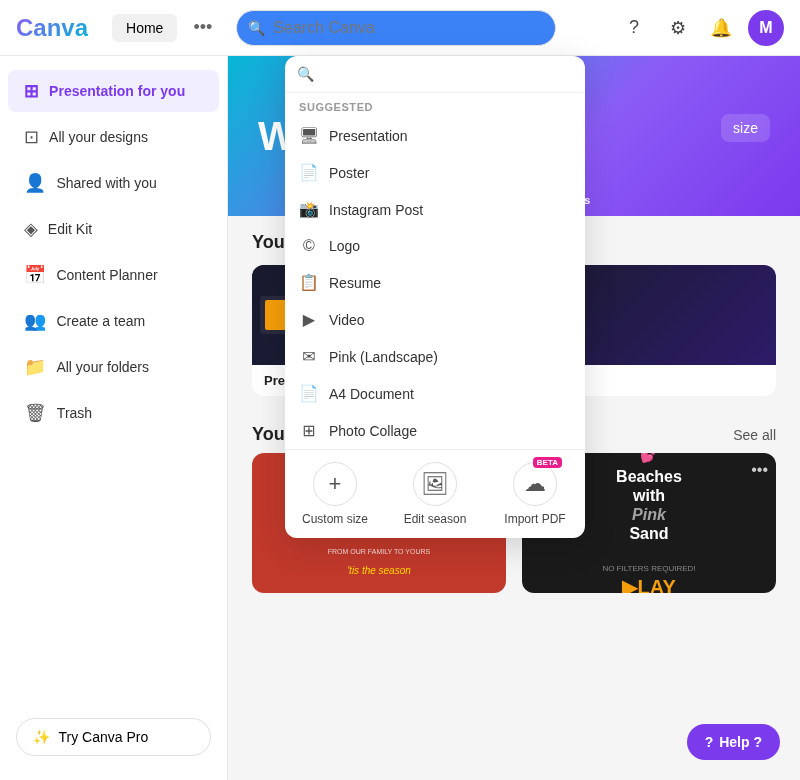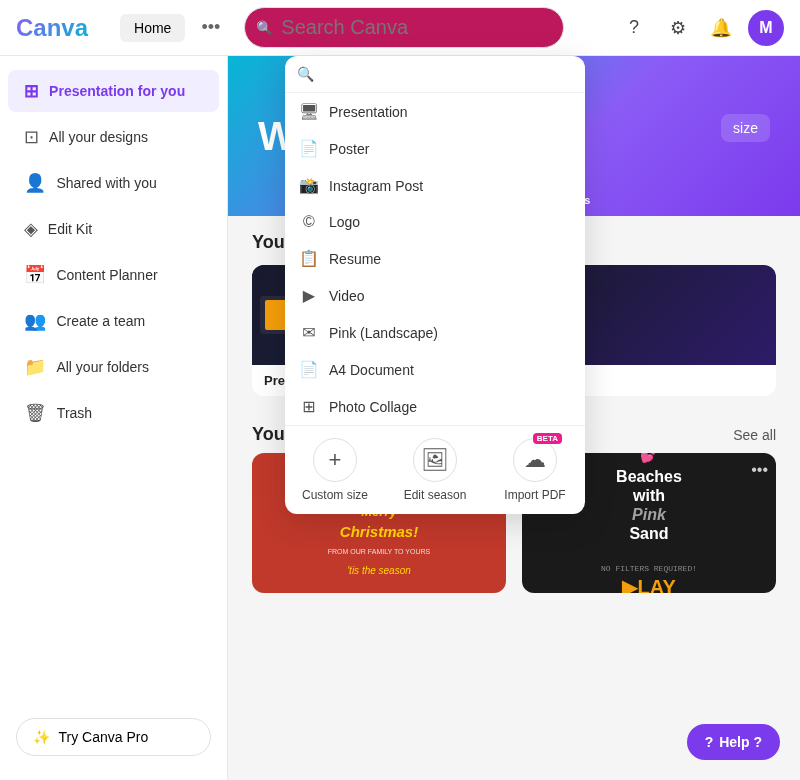--- a/index.html
+++ b/index.html
@@ -3,26 +3,26 @@
   <meta charset="utf-8">
   <style>
     * { box-sizing: border-box; margin: 0; padding: 0; }
     body { font-family: -apple-system, BlinkMacSystemFont, 'Segoe UI', sans-serif; background: #f5f5f5; width: 800px; height: 780px; overflow: hidden; position: relative; }
 
     
     .header {
       display: flex; align-items: center; background: #fff; padding: 0 16px;
       height: 56px; border-bottom: 1px solid #e8e8e8; position: relative; z-index: 10;
     }
-    .logo { display: flex; align-items: center; margin-right: 32px; justify-content: center; }
+    .logo { display: flex; align-items: center; margin-right: 24px; justify-content: center; }
     .logo-text { font-size: 24px; font-weight: 700; background: linear-gradient(135deg, #8b5cf6, #06b6d4); -webkit-background-clip: text; -webkit-text-fill-color: transparent; }
     .home-btn { background: #f0f0f0; border: none; border-radius: 6px; padding: 6px 14px; font-size: 14px; font-weight: 500; cursor: pointer; margin-right: 8px; }
     .more-btn { background: none; border: none; cursor: pointer; color: #666; font-size: 18px; padding: 4px 8px; }
     .search-bar-container { position: relative; flex: 1; max-width: 320px; margin: 0 16px; }
-    .search-bar { width: 100%; padding: 8px 12px 8px 36px; border: 1px solid #e0e0e0; border-radius: 24px; font-size: 20px; outline: none; background: #be185d; }
+    .search-bar { width: 100%; padding: 8px 12px 8px 36px; border: 1px solid #e0e0e0; border-radius: 24px; font-size: 16px; outline: none; background: #3b82f6; }
     .search-bar-icon { position: absolute; left: 12px; top: 50%; transform: translateY(-50%); color: #999; font-size: 14px; }
     .header-icons { display: flex; align-items: center; gap: 8px; margin-left: auto; }
     .icon-btn { background: none; border: none; cursor: pointer; color: #444; font-size: 18px; width: 36px; height: 36px; border-radius: 50%; display: flex; align-items: center; justify-content: center; }
     .create-btn { background: #7c3aed; color: #fff; border: none; border-radius: 24px; padding: 10px 20px; font-size: 14px; font-weight: 600; cursor: pointer; white-space: nowrap; }
     .avatar { width: 36px; height: 36px; border-radius: 50%; background: #7c3aed; color: #fff; display: flex; align-items: center; justify-content: center; font-weight: 700; font-size: 16px; cursor: pointer; }
 
     
     .layout { display: flex; height: calc(780px - 56px); }
 
     
@@ -233,33 +233,34 @@
         </div>
       </div>
       <div class="design-card" style="position:relative;">
         <div style="position:absolute; top:8px; right:8px; z-index:3; color:#ccc; font-size:16px; cursor:pointer;">•••</div>
         <div class="design-card-img">
           <div class="beach-card">
             <div style="display:flex; gap:4px; align-items:center; justify-content:center; flex-wrap:wrap; margin-bottom:4px;">
               <span style="color:#ff69b4; font-size:14px;">💕</span>
             </div>
             <div style="color:#fff; font-size: 16px; font-weight:800; text-align:center; line-height:1.2;">Beaches<br>with<br><span style="color:#a3a3a3;font-style:italic;">Pink</span><br>Sand</div>
-            <div style="color:#888; font-size:8px; margin-top:21px;font-family:Liberation Mono, monospace;">NO FILTERS REQUIRED!</div>
+            <div style="color:#888; font-size:8px; margin-top:21px;">NO FILTERS REQUIRED!</div>
             <div style="color:#f59e0b; font-size:20px; font-weight:900; margin-top:2px;">▶LAY</div>
           </div>
         </div>
       </div>
     </div>
   </div>
 </div>
 
 <div class="dropdown-overlay">
   <div class="dropdown-search">
     <span class="dropdown-search-icon">🔍</span>
   </div>
+  <div class="dropdown-section-label">Suggested</div>
 
   <div class="dropdown-item">
     <span class="dropdown-item-icon">🖥</span>
     <span>Presentation</span>
   </div>
   <div class="dropdown-item">
     <span class="dropdown-item-icon">📄</span>
     <span>Poster</span>
   </div>
   <div class="dropdown-item">

